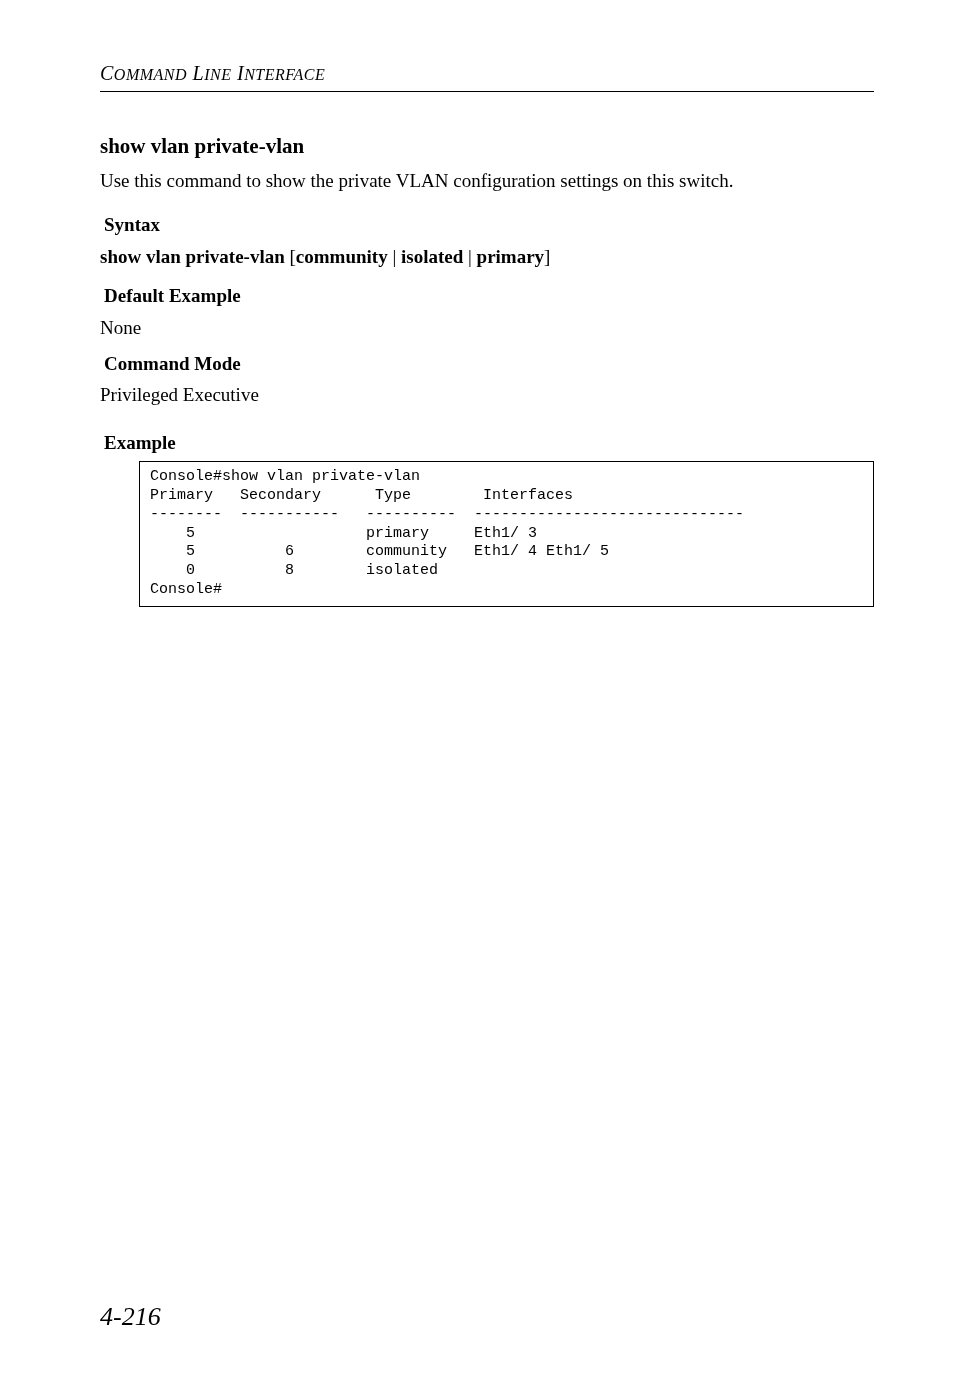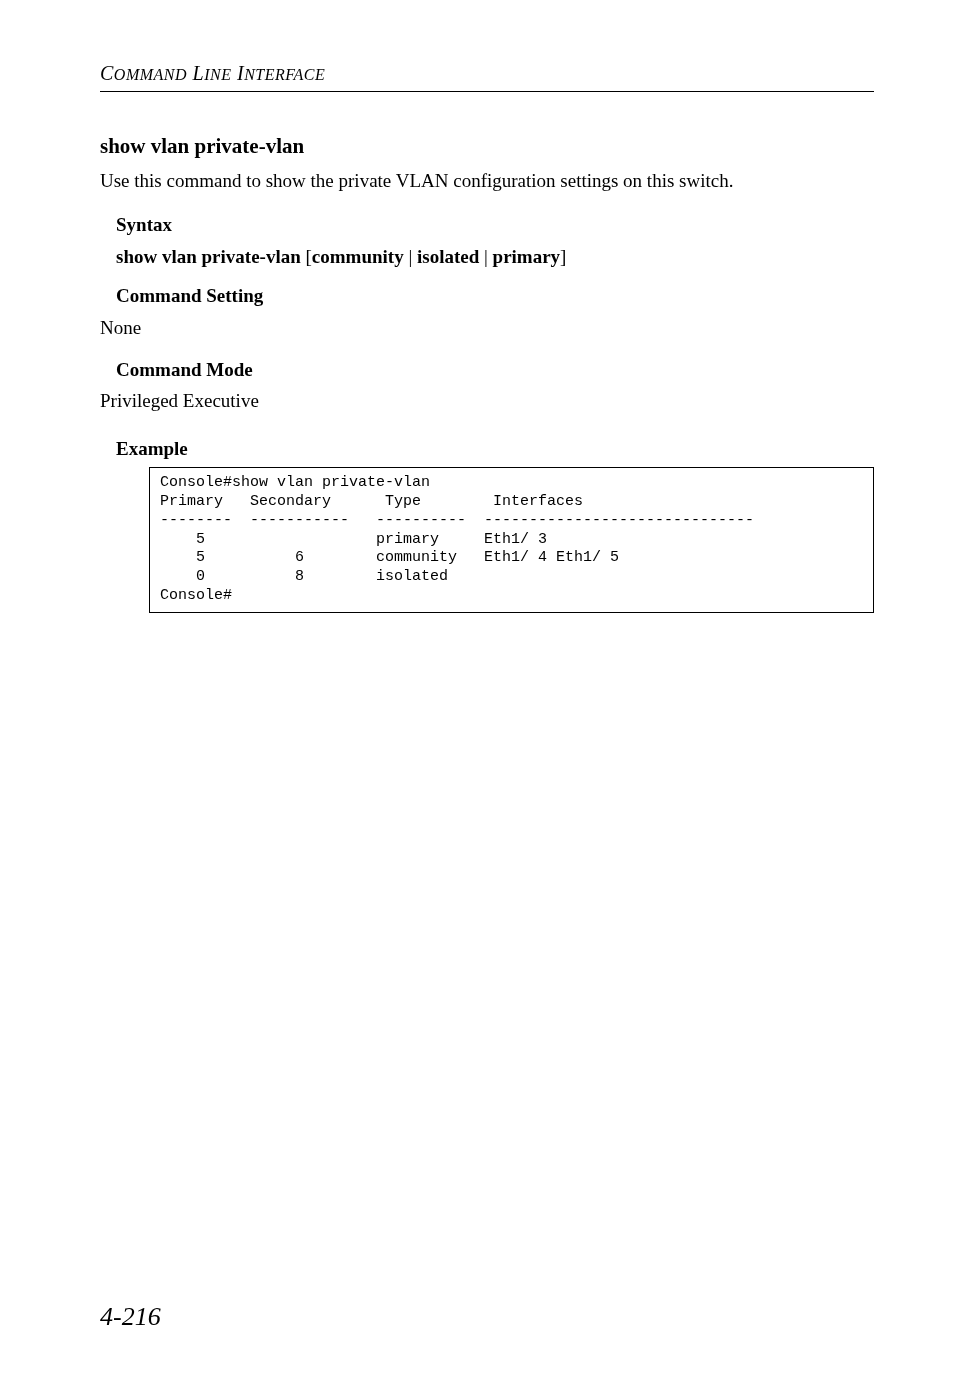--- a/index.html
+++ b/index.html
@@ -35,24 +35,24 @@
     font-size: 21px;
     margin: 0 0 8px 0;
   }
   .indent-1 { margin-left: 34px; }
   .indent-2 { margin-left: 54px; }
   .body-para {
     margin: 0 0 18px 0;
   }
   .sub-heading {
     font-weight: bold;
-    margin: 10px 0 6px 16px;
+    margin: 10px 0 6px 4px;
   }
   .syntax-line {
-    margin: 0 0 10px 16px;
+    margin: 0 0 10px 0;
   }
   ul.opts {
     list-style: none;
     padding-left: 0;
     margin: 0 0 14px 0;
   }
   ul.opts li {
     position: relative;
     padding-left: 18px;
     margin-bottom: 2px;
@@ -64,21 +64,21 @@
     top: 0;
   }
   .mono-box {
     border: 1px solid #000;
     font-family: "Courier New", monospace;
     font-size: 15px;
     padding: 6px 10px;
     white-space: pre;
     line-height: 1.25;
     margin-top: 4px;
-    margin-left: 49px;
+    margin-left: 39px;
   }
   .pagenum {
     position: absolute;
     bottom: 54px;
     left: 100px;
     font-size: 26px;
     font-style: italic;
   }
 </style>
 </head>
@@ -95,22 +95,22 @@
 
 <p class="sub-heading indent-1">Syntax</p>
 
 <p class="syntax-line indent-2">
   <b>show vlan private-vlan</b><span> [</span><b>community</b><span> | </span><b>isolated</b><span> | </span><b>primary</b><span>]</span>
 </p>
 
 <ul class="opts" style="margin-left:80px;">
 </ul>
 
-<p class="sub-heading indent-1">Command Setting</p>
-<p class="body-para indent-2" style="margin-bottom:16px;">None</p>
+<p class="sub-heading indent-1">Default Example</p>
+<p class="body-para indent-2" style="margin-bottom:10px;">None</p>
 
 <p class="sub-heading indent-1">Command Mode</p>
 <p class="body-para indent-2" style="margin-bottom:22px;">Privileged Executive</p>
 
 <p class="sub-heading indent-1">Example</p>
 <div class="mono-box">Console#show vlan private-vlan
 Primary   Secondary      Type        Interfaces
 --------  -----------   ----------  ------------------------------
     5                   primary     Eth1/ 3
     5          6        community   Eth1/ 4 Eth1/ 5

